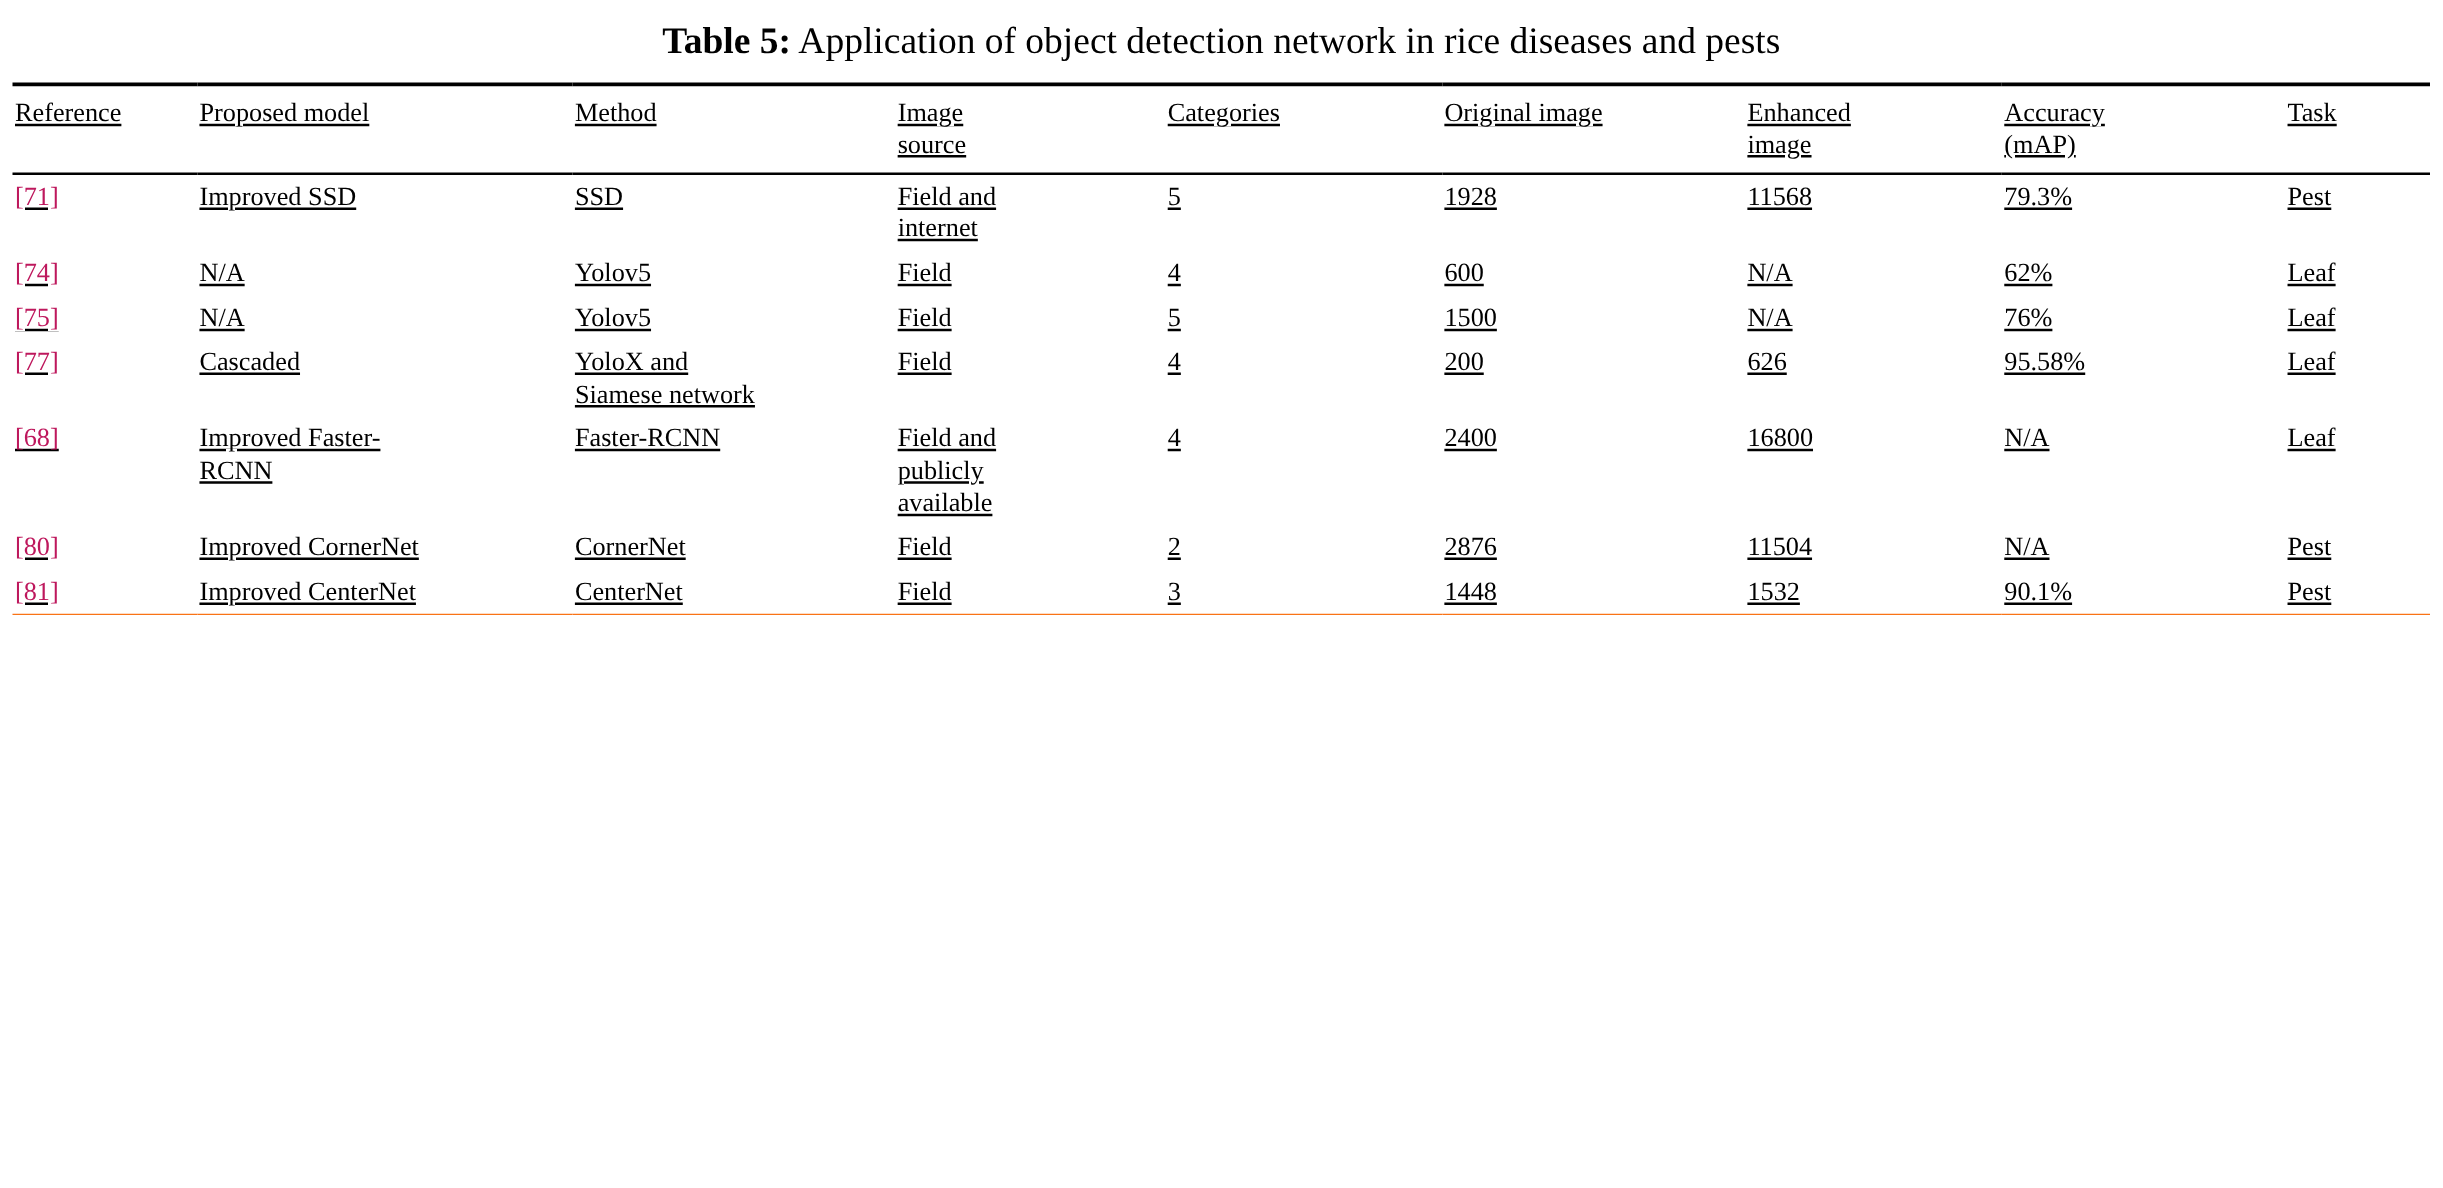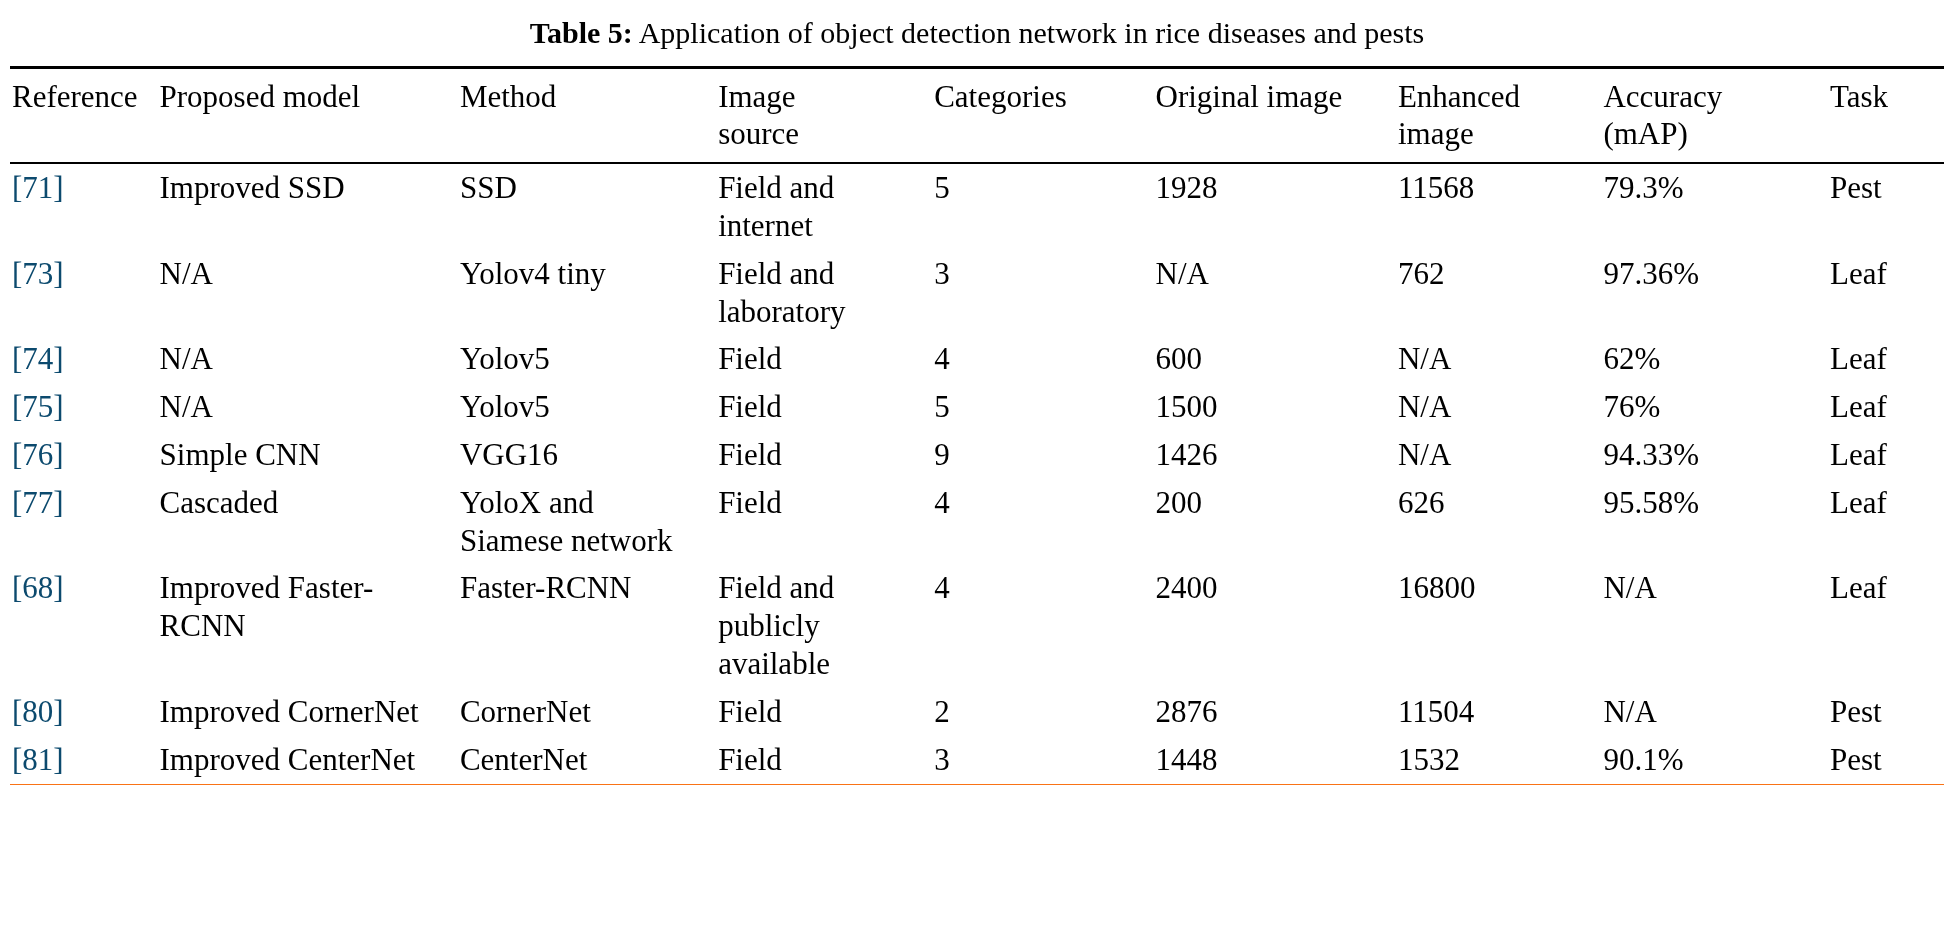--- a/index.html
+++ b/index.html
@@ -31,21 +31,22 @@
   .caption .caption-label {
     font-weight: bold;
   }
   .caption .caption-text {
     font-weight: normal;
   }
   table.data-table {
     border-collapse: collapse;
     width: 100%;
     table-layout: fixed;
-    font-size: 31px;
+    font-size: 21px;
+    text-decoration: underline;
   }
   table.data-table td,
   table.data-table th {
     vertical-align: top;
     text-align: left;
     font-weight: normal;
     padding: 5px 6px 5px 2px;
     line-height: 1.22;
   }
   thead tr.header-row th {
@@ -53,21 +54,21 @@
     padding-bottom: 9px;
   }
   thead tr.header-row th {
     border-top: 3px solid #000;
     border-bottom: 2px solid #000;
   }
   tbody tr.last-row td {
     border-bottom: 1px solid #f97316;
   }
   .ref {
-    color: #0c4a6e;
+    color: #be185d;
     white-space: nowrap;
   }
   
   col.c0 { width: 140px; }
   col.c1 { width: 285px; }
   col.c2 { width: 245px; }
   col.c3 { width: 205px; }
   col.c4 { width: 210px; }
   col.c5 { width: 230px; }
   col.c6 { width: 195px; }
@@ -120,62 +121,39 @@
           <td class="nowrap">SSD</td>
           <td class="nowrap">Field and
 internet</td>
           <td class="nowrap">5</td>
           <td class="nowrap">1928</td>
           <td class="nowrap">11568</td>
           <td class="nowrap">79.3%</td>
           <td class="nowrap">Pest</td>
         </tr>
         <tr>
-          <td class="nowrap"><span class="ref">[73]</span></td>
-          <td class="nowrap">N/A</td>
-          <td class="nowrap">Yolov4 tiny</td>
-          <td class="nowrap">Field and
-laboratory</td>
-          <td class="nowrap">3</td>
-          <td class="nowrap">N/A</td>
-          <td class="nowrap">762</td>
-          <td class="nowrap">97.36%</td>
-          <td class="nowrap">Leaf</td>
-        </tr>
-        <tr>
           <td class="nowrap"><span class="ref">[74]</span></td>
           <td class="nowrap">N/A</td>
           <td class="nowrap">Yolov5</td>
           <td class="nowrap">Field</td>
           <td class="nowrap">4</td>
           <td class="nowrap">600</td>
           <td class="nowrap">N/A</td>
           <td class="nowrap">62%</td>
           <td class="nowrap">Leaf</td>
         </tr>
         <tr>
           <td class="nowrap"><span class="ref">[75]</span></td>
           <td class="nowrap">N/A</td>
           <td class="nowrap">Yolov5</td>
           <td class="nowrap">Field</td>
           <td class="nowrap">5</td>
           <td class="nowrap">1500</td>
           <td class="nowrap">N/A</td>
           <td class="nowrap">76%</td>
-          <td class="nowrap">Leaf</td>
-        </tr>
-        <tr>
-          <td class="nowrap"><span class="ref">[76]</span></td>
-          <td class="nowrap">Simple CNN</td>
-          <td class="nowrap">VGG16</td>
-          <td class="nowrap">Field</td>
-          <td class="nowrap">9</td>
-          <td class="nowrap">1426</td>
-          <td class="nowrap">N/A</td>
-          <td class="nowrap">94.33%</td>
           <td class="nowrap">Leaf</td>
         </tr>
         <tr>
           <td class="nowrap"><span class="ref">[77]</span></td>
           <td class="nowrap">Cascaded</td>
           <td class="nowrap">YoloX and
 Siamese network</td>
           <td class="nowrap">Field</td>
           <td class="nowrap">4</td>
           <td class="nowrap">200</td>

